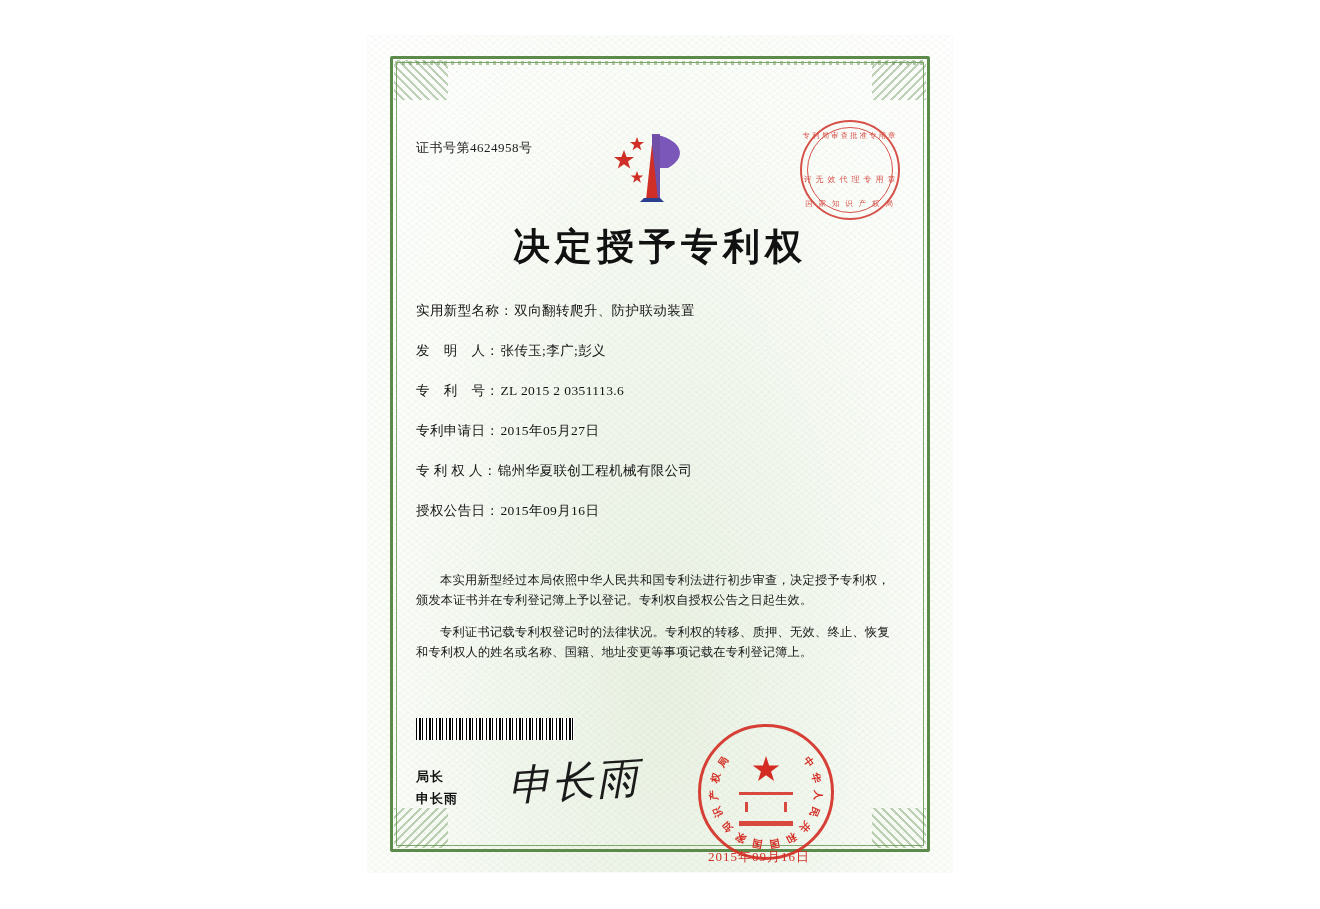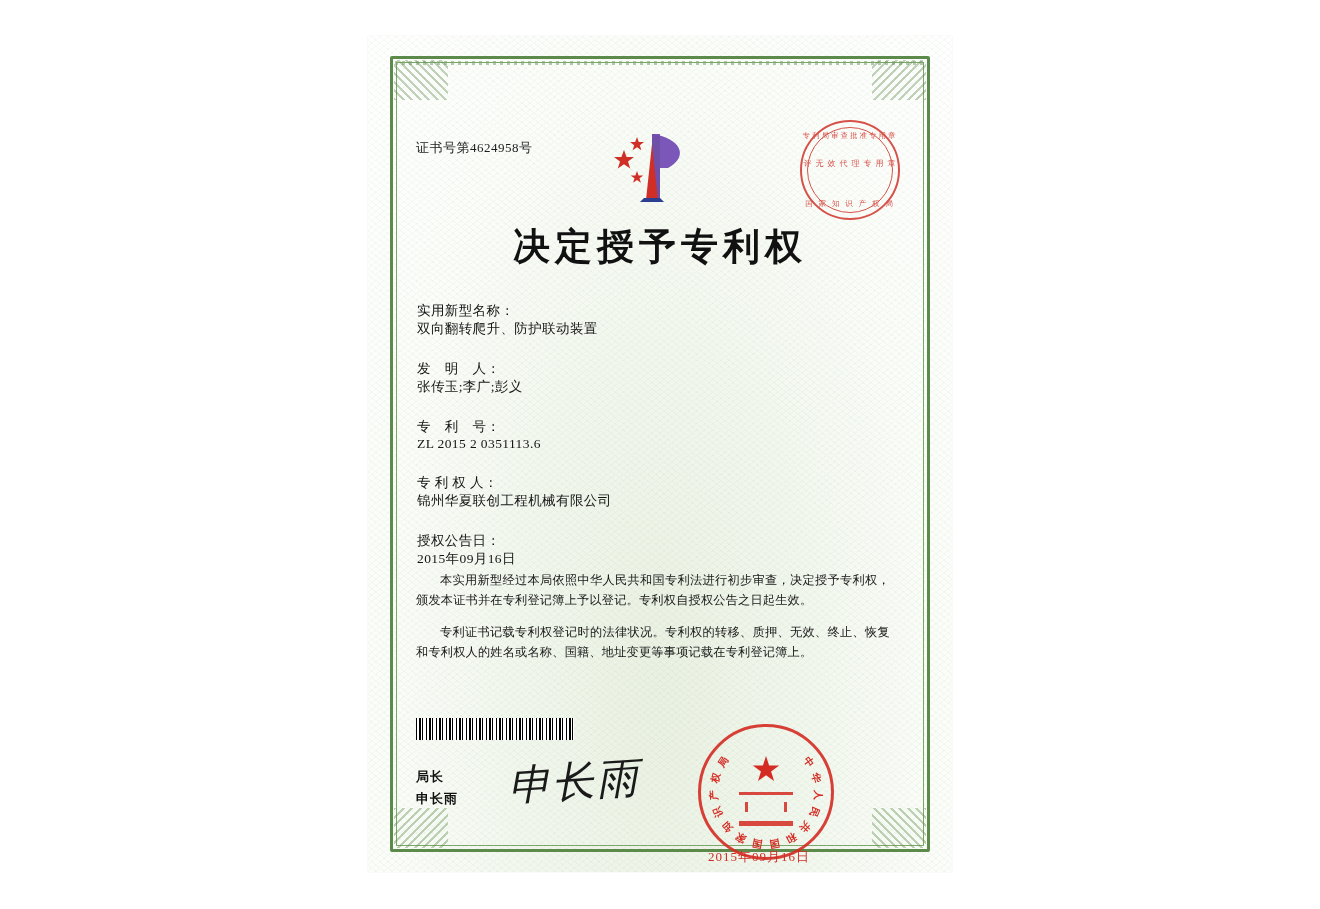--- a/index.html
+++ b/index.html
@@ -131,21 +131,21 @@
   }
   .top-seal .ring {
     position: absolute;
     inset: 5px;
     border: 1px solid #d0342c;
     border-radius: 50%;
   }
   .top-seal .seal-mid {
     position: absolute;
     left: 0; right: 0;
-    top: 36px;
+    top: 52px;
     text-align: center;
     font-size: 8px;
     line-height: 11px;
     letter-spacing: 1px;
   }
   .top-seal .seal-arc {
     position: absolute;
     left: 0; right: 0;
     top: 9px;
     text-align: center;
@@ -177,21 +177,20 @@
     right: 8px;
     top: 226px;
     font-size: 13.5px;
     color: #151515;
   }
   .field-row {
     display: flex;
     align-items: baseline;
     margin-bottom: 22px;
     letter-spacing: .4px;
-    flex-direction: column;
   }
   .field-row .lab {
     white-space: pre;
   }
   .field-row .val {
     margin-left: 1px;
   }
 
   
   .paragraphs {
@@ -366,20 +365,24 @@
           <span class="lab">实用新型名称：</span>
           <span class="val">双向翻转爬升、防护联动装置</span>
         </div>
         <div class="field-row">
           <span class="lab">发　明　人：</span>
           <span class="val">张传玉;李广;彭义</span>
         </div>
         <div class="field-row">
           <span class="lab">专　利　号：</span>
           <span class="val">ZL 2015 2 0351113.6</span>
+        </div>
+        <div class="field-row">
+          <span class="lab">专利申请日：</span>
+          <span class="val">2015年05月27日</span>
         </div>
         <div class="field-row">
           <span class="lab">专 利 权 人：</span>
           <span class="val">锦州华夏联创工程机械有限公司</span>
         </div>
         <div class="field-row">
           <span class="lab">授权公告日：</span>
           <span class="val">2015年09月16日</span>
         </div>
       </div>

